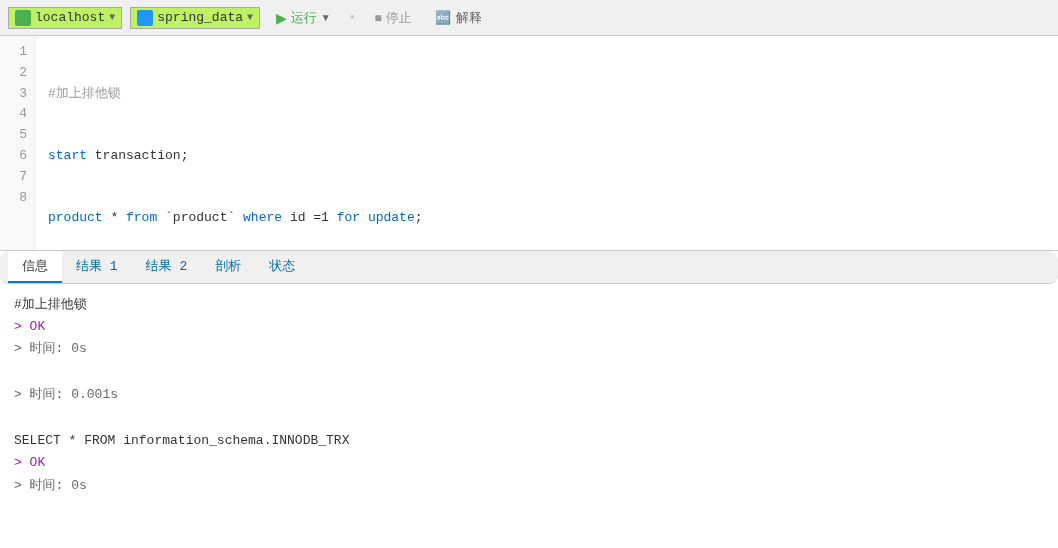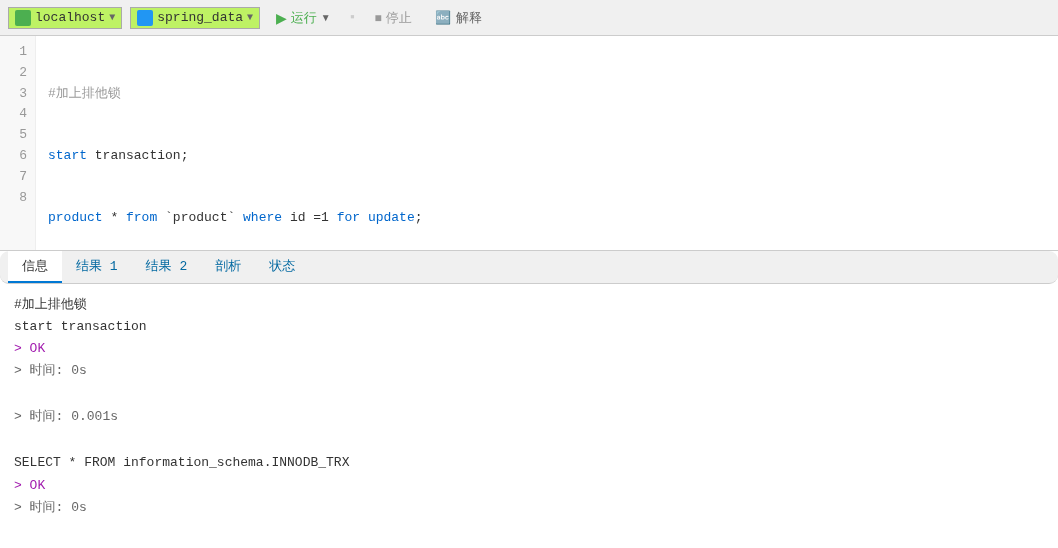--- a/index.html
+++ b/index.html
@@ -185,21 +185,20 @@
   <div class="tab active">信息</div>
   <div class="tab">结果 1</div>
   <div class="tab">结果 2</div>
   <div class="tab">剖析</div>
   <div class="tab">状态</div>
 </div>
 
 <div class="output">
   <div class="output-section">
     <span class="output-line output-sql">#加上排他锁</span>
-    <span class="output-line output-sql">start transaction</span>
     <span class="output-line output-ok">&gt; OK</span>
     <span class="output-line output-info">&gt; 时间: 0s</span>
   </div>
   <div class="output-blank"></div>
   <div class="output-section">
     <span class="output-line output-info">&gt; 时间: 0.001s</span>
   </div>
   <div class="output-blank"></div>
   <div class="output-section">
     <span class="output-line output-sql">SELECT * FROM information_schema.INNODB_TRX</span>

